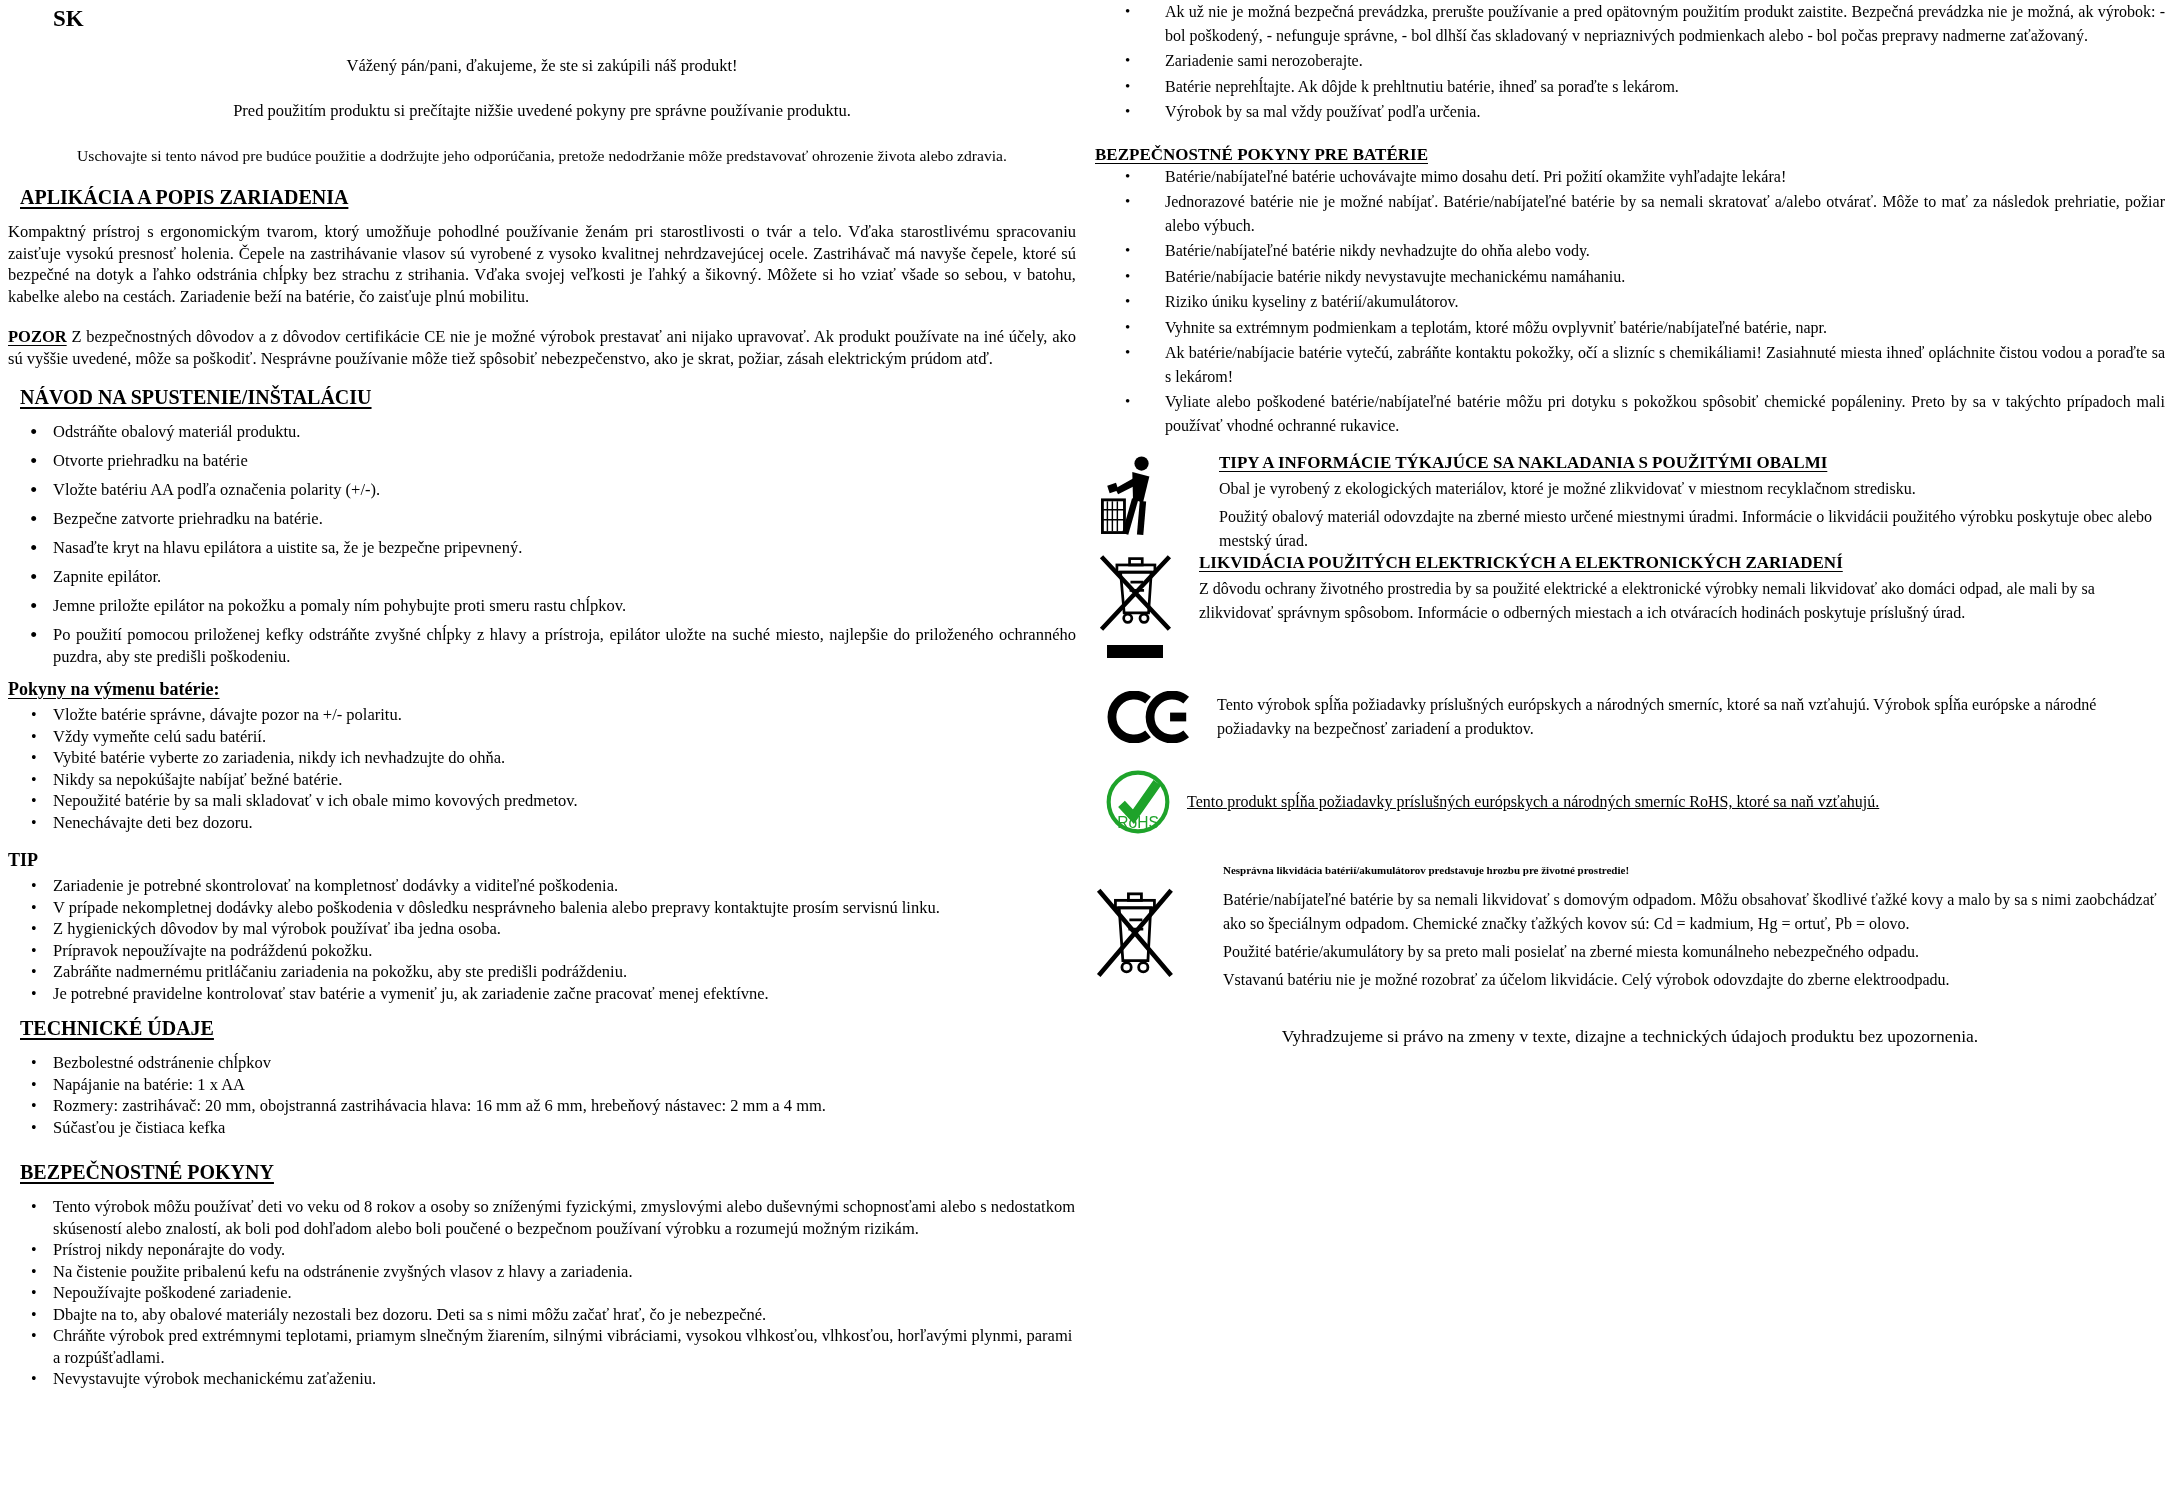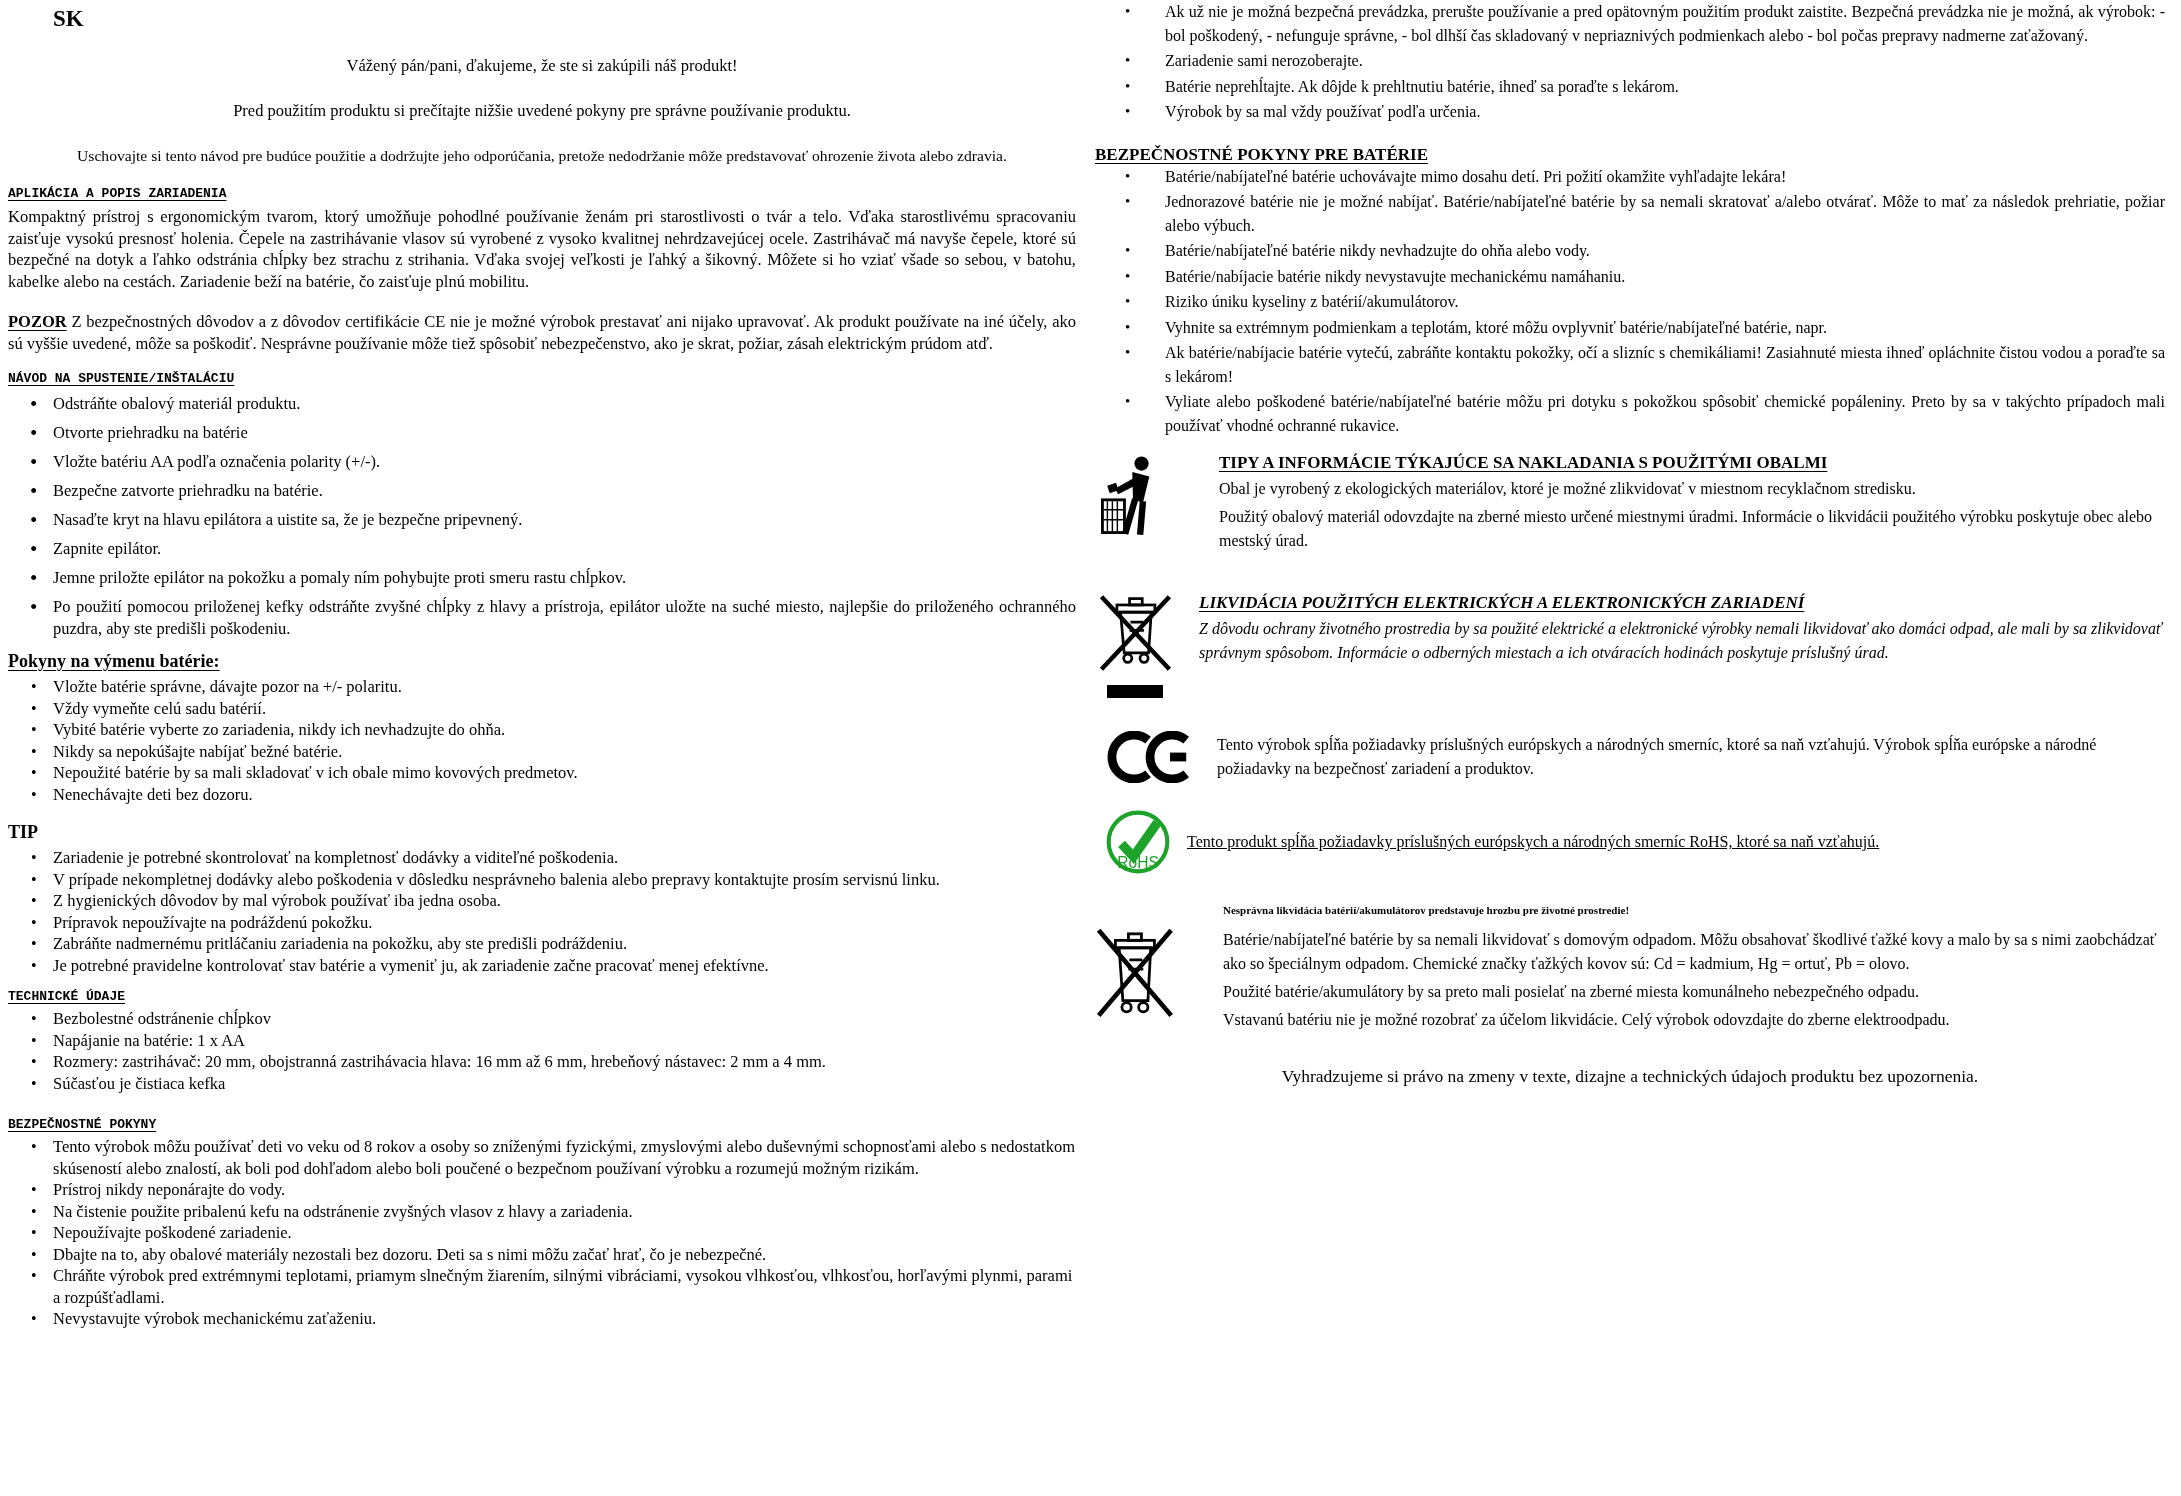--- a/index.html
+++ b/index.html
@@ -11,21 +11,21 @@
   .col{position:absolute;top:0;}
   .col-left{left:8px;width:1068px;}
   .col-right{left:1095px;width:1070px;}
   p{margin:0;}
   .sk{font-weight:bold;font-size:23px;margin:6px 0 0 45px;}
   .center{text-align:center;}
   .intro{font-size:16.5px;line-height:21px;}
   .intro-1{margin-top:23px;}
   .intro-2{margin-top:24px;}
   .intro-3{margin-top:24px;font-size:15.6px;white-space:nowrap;}
-  .heading-lg{font-size:13px;font-weight:700;text-decoration:underline;text-underline-offset:3px;margin:0;font-family:Liberation Mono, monospace;}
+  .heading-lg{font-size:20px;font-weight:700;text-decoration:underline;text-underline-offset:3px;margin:12px;}
   .heading-md{font-size:18px;font-weight:700;text-decoration:underline;text-underline-offset:3px;margin:0;}
   .heading-tip{font-size:18px;font-weight:700;margin:0;}
   .heading-rt{font-size:17px;font-weight:700;text-decoration:underline;text-underline-offset:3px;margin:0;}
   .mt-app{margin-top:20px;}
   .body-just{text-align:justify;font-size:16.5px;line-height:21.5px;margin-top:5px;}
   .caution{margin-top:19px;}
   .caution .lbl{font-weight:700;text-decoration:underline;text-underline-offset:3px;}
   .mt-nav{margin-top:17px;}
   ul{list-style:none;margin:0;padding:0 0 0 45px;}
   li{position:relative;}
@@ -48,21 +48,21 @@
   .rlist-top{margin-top:19px;}
   .mt-batsafe{margin-top:21px;}
   .rlist-2{margin-top:8px;}
   .rtext{font-size:16px;line-height:24px;}
   .iconrow{display:flex;align-items:flex-start;}
   .iconrow.vcenter{align-items:center;}
   .packaging{margin-top:16px;}
   .packaging .icon-col{flex:0 0 70px;padding-left:6px;}
   .packaging .txt{margin-left:48px;flex:1;}
   .packaging .txt p{margin-top:4px;}
-  .weee{margin-top:40px;font-style:italic;}
+  .weee{}
   .weee .icon-col{flex:0 0 78px;padding-left:2px;}
   .weee .txt{margin-left:24px;flex:1;}
   .weee .txt p{margin-top:4px;}
   .weee-bar{width:56px;height:13px;background:#000;margin:12px 0 0 10px;}
   .ce-row{margin-top:33px;}
   .ce-row .icon-col{flex:0 0 102px;padding-left:12px;}
   .ce-row .txt{flex:1;margin-left:8px;}
   .rohs-row{margin-top:26px;}
   .rohs-row .icon-col{flex:0 0 82px;padding-left:10px;}
   .rohs-row .txt{flex:1;text-decoration:underline;}

